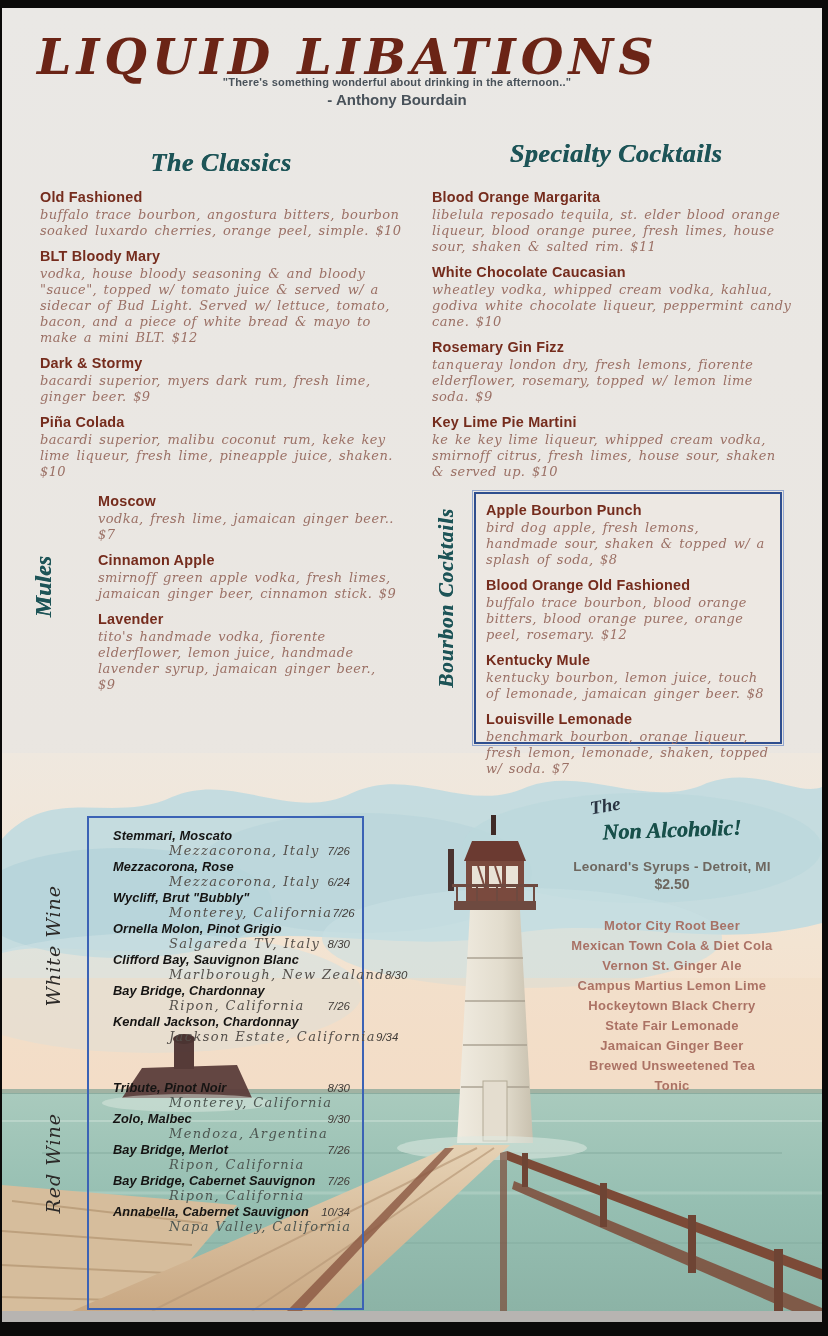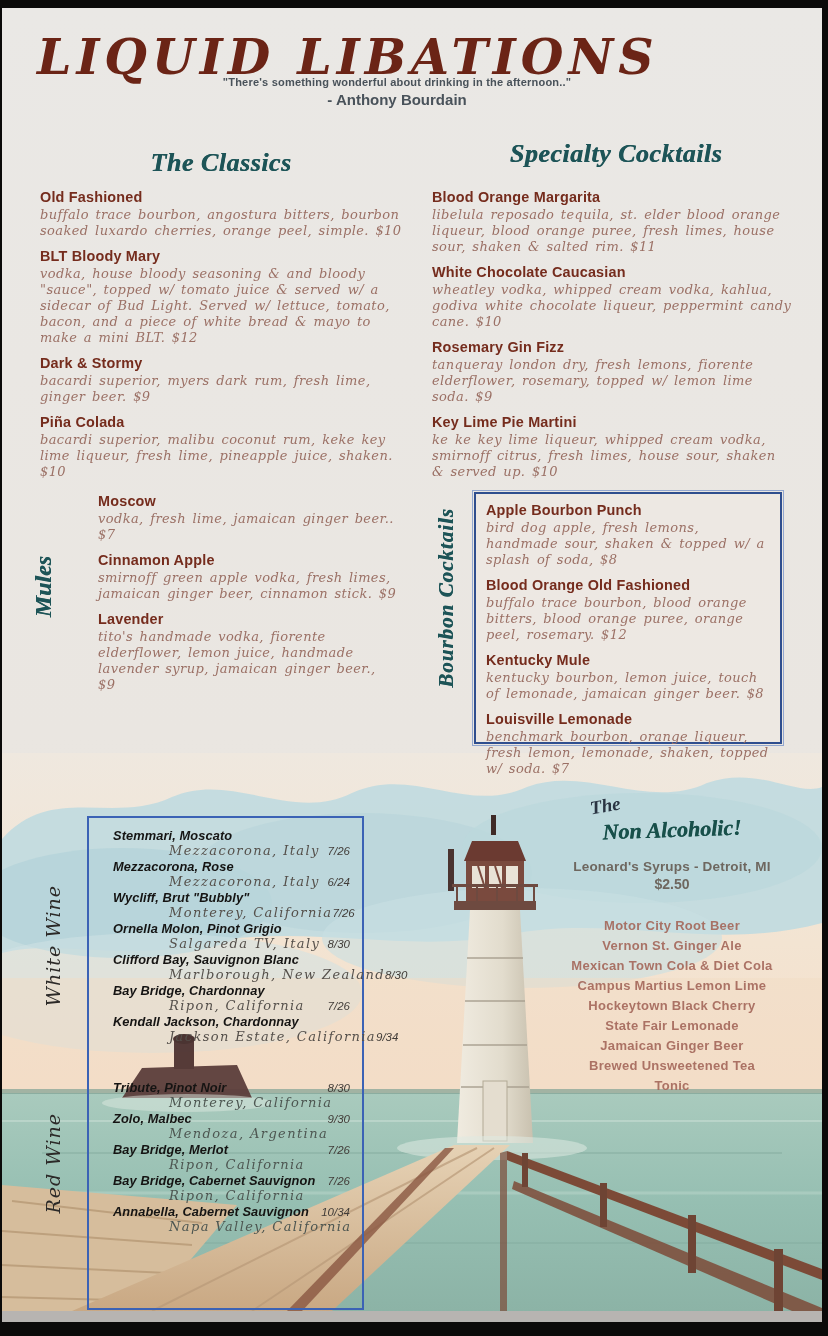--- a/index.html
+++ b/index.html
@@ -405,22 +405,22 @@
 
   <div class="abs na-wrap">
     <div style="text-align:left; padding-left:36px;">
       <span class="na-the">The</span>
     </div>
     <div class="na-heading">Non Alcoholic!</div>
     <div class="na-source">Leonard's Syrups - Detroit, MI</div>
     <div class="na-price">$2.50</div>
     <div class="na-list">
       <div class="na-item">Motor City Root Beer</div>
+      <div class="na-item">Mexican Town Cola &amp; Diet Cola</div>
       <div class="na-item">Vernon St. Ginger Ale</div>
-      <div class="na-item">Mexican Town Cola &amp; Diet Cola</div>
       <div class="na-item">Campus Martius Lemon Lime</div>
       <div class="na-item">Hockeytown Black Cherry</div>
       <div class="na-item">State Fair Lemonade</div>
       <div class="na-item">Jamaican Ginger Beer</div>
       <div class="na-item">Brewed Unsweetened Tea</div>
       <div class="na-item">Tonic</div>
     </div>
   </div>
 
   <div class="abs bottom-strip"></div>

